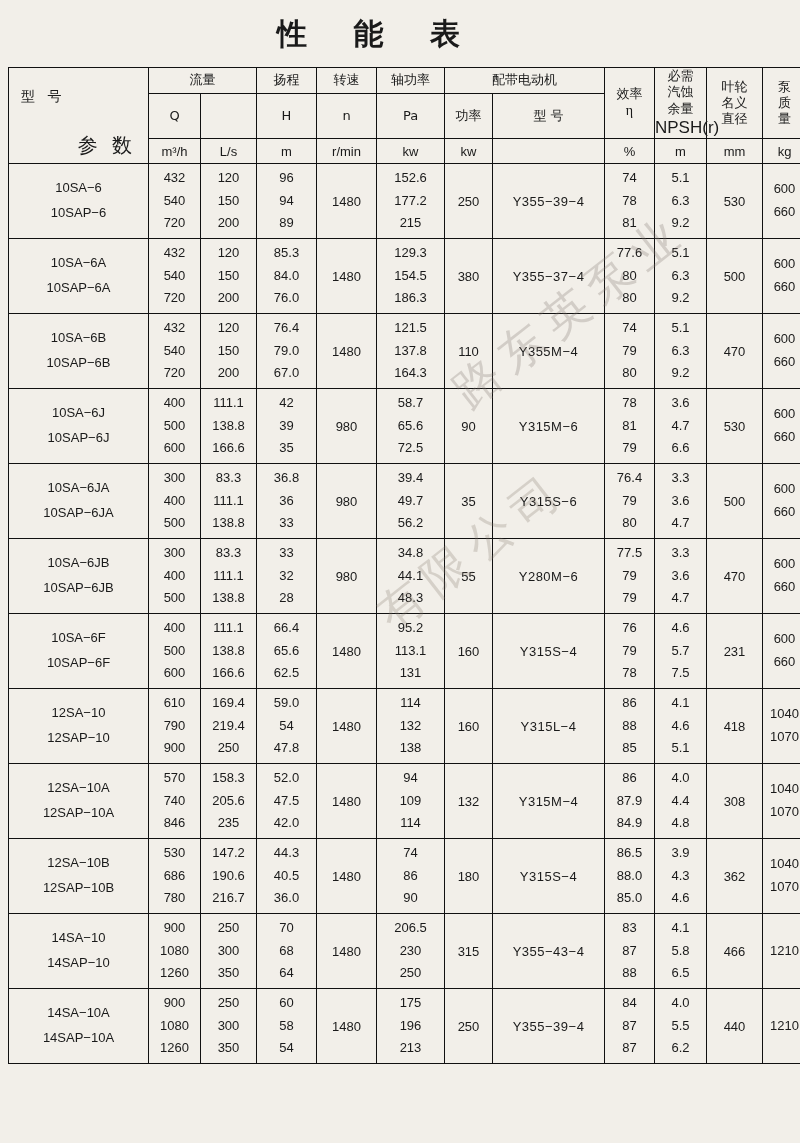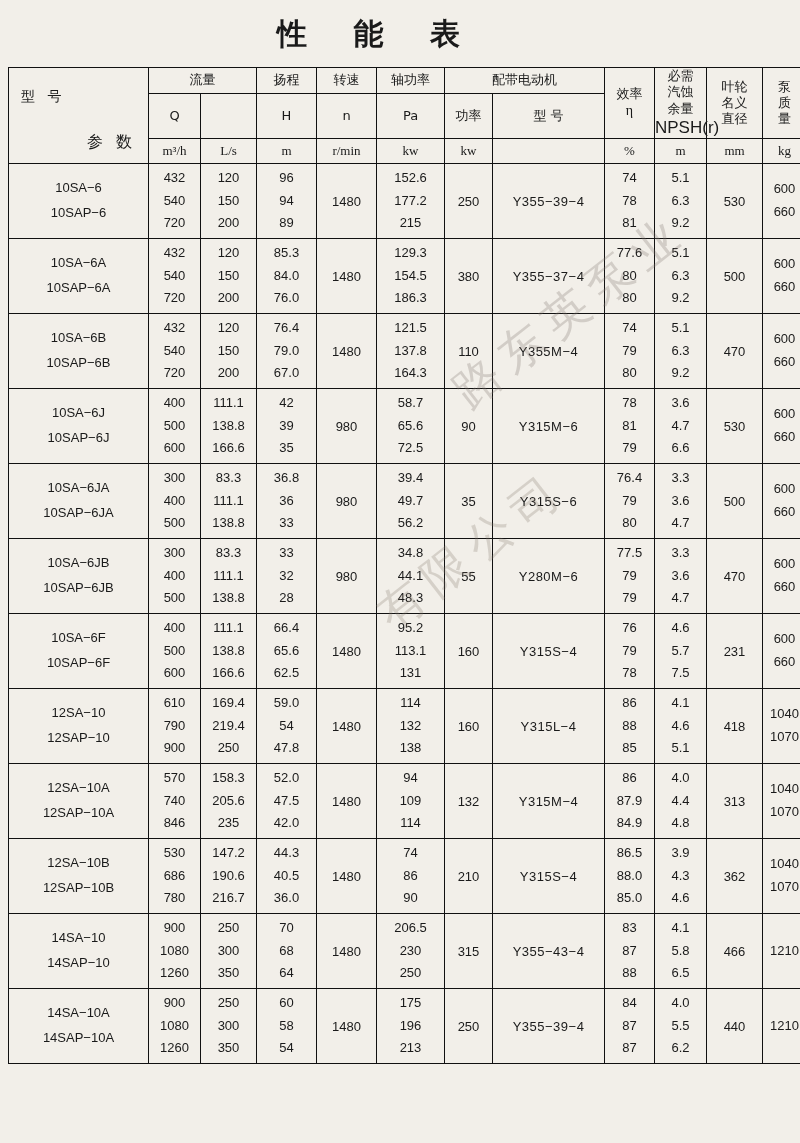--- a/index.html
+++ b/index.html
@@ -35,29 +35,29 @@
   table.perf td, table.perf th{
     border:1px solid #111;
     text-align:center;
     vertical-align:middle;
     font-size:13px;
     padding:0;
   }
   
   .hdr-cn{font-family:"DejaVu Sans", sans-serif;font-size:14px;line-height:1.25;margin-left:12px;}
   .hdr-sym{font-family:"Liberation Serif", serif;font-size:14px;}
-  .unit{font-size:12px;height:24px;font-family:Liberation Serif, serif;}
+  .unit{font-size:12px;height:24px;font-family:Liberation Sans, sans-serif;}
   .corner{
     position:relative;height:100%;
   }
   .corner .diag{
     position:absolute;left:0;top:0;width:100%;height:100%;
   }
   .corner .p1{
-    position:absolute;right:12px;top:16px;font-family:"DejaVu Sans",sans-serif;font-size:16px;letter-spacing:4px;
+    position:absolute;right:12px;top:16px;font-family:"DejaVu Sans",sans-serif;font-size:20px;letter-spacing:4px;
   }
   .corner .p2{
     position:absolute;left:12px;bottom:10px;font-family:"DejaVu Sans",sans-serif;font-size:14px;letter-spacing:4px;
   }
   .npsh{font-size:17px;font-family:Liberation Sans, sans-serif;}
   
   .model{
     font-size:14px;line-height:1.9;
     font-family:Liberation Sans, sans-serif;
     white-space:nowrap;
@@ -286,31 +286,31 @@
           <td class="model">12SA−10A<br>12SAP−10A</td>
           <td class="three">570<br>740<br>846</td>
           <td class="three">158.3<br>205.6<br>235</td>
           <td class="three">52.0<br>47.5<br>42.0</td>
           <td class="one">1480</td>
           <td class="three">94<br>109<br>114</td>
           <td class="one">132</td>
           <td class="motor">Y315M−4</td>
           <td class="three">86<br>87.9<br>84.9</td>
           <td class="three">4.0<br>4.4<br>4.8</td>
-          <td class="one">313</td>
+          <td class="one">308</td>
           <td class="three">1040<br>1070</td>
         </tr>
         <tr class="rowgrp">
           <td class="model">12SA−10B<br>12SAP−10B</td>
           <td class="three">530<br>686<br>780</td>
           <td class="three">147.2<br>190.6<br>216.7</td>
           <td class="three">44.3<br>40.5<br>36.0</td>
           <td class="one">1480</td>
           <td class="three">74<br>86<br>90</td>
-          <td class="one">210</td>
+          <td class="one">180</td>
           <td class="motor">Y315S−4</td>
           <td class="three">86.5<br>88.0<br>85.0</td>
           <td class="three">3.9<br>4.3<br>4.6</td>
           <td class="one">362</td>
           <td class="three">1040<br>1070</td>
         </tr>
         <tr class="rowgrp">
           <td class="model">14SA−10<br>14SAP−10</td>
           <td class="three">900<br>1080<br>1260</td>
           <td class="three">250<br>300<br>350</td>

